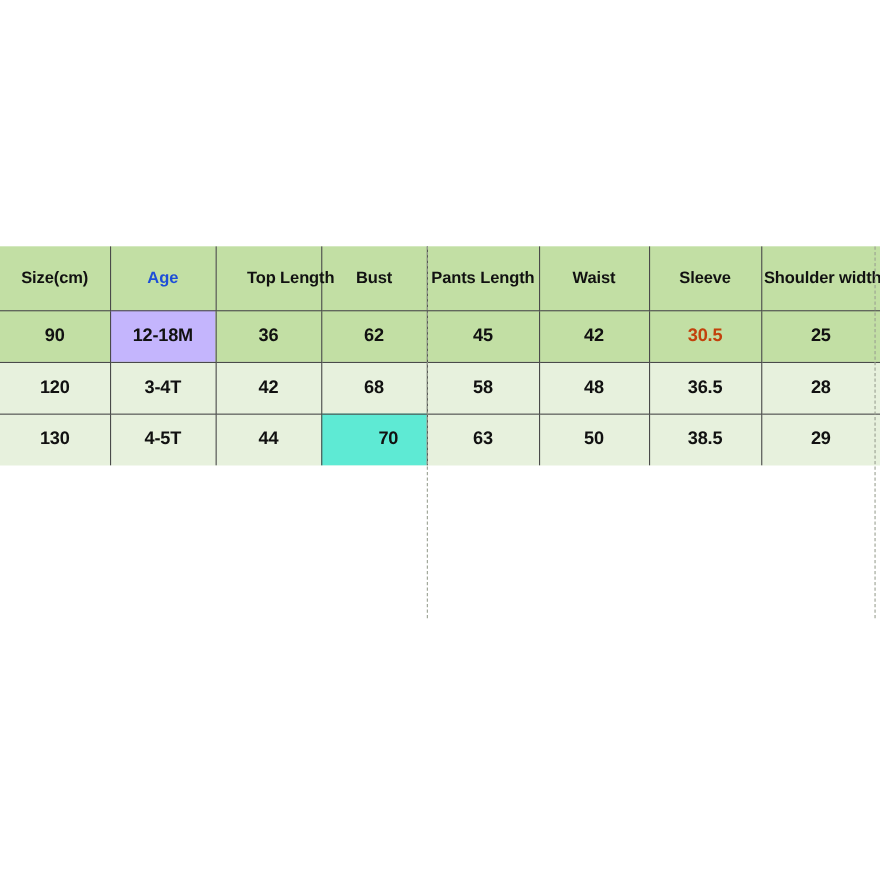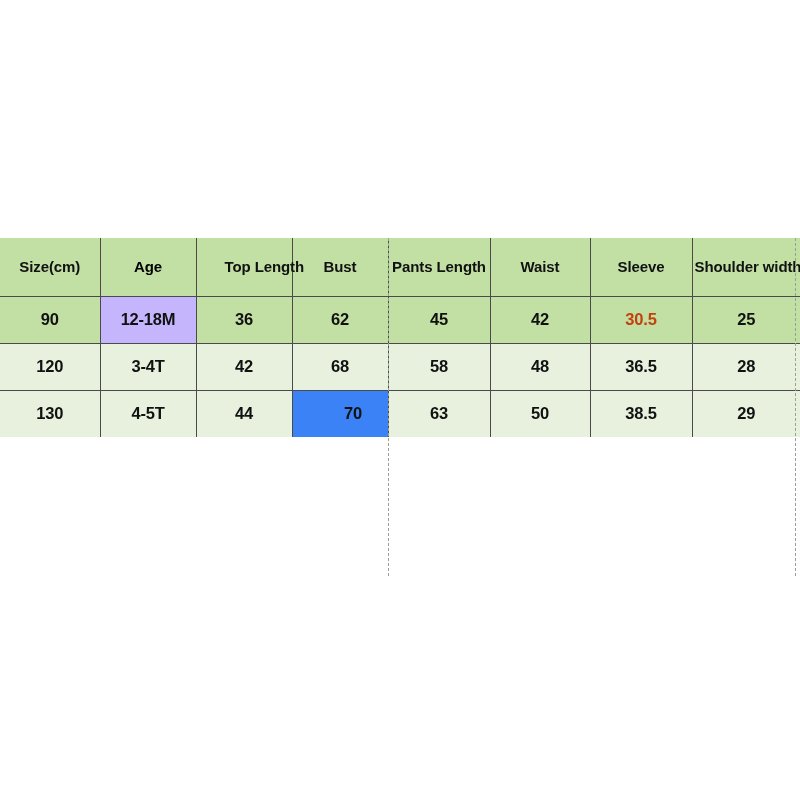--- a/index.html
+++ b/index.html
@@ -13,21 +13,21 @@
     background: #ffffff;
     font-family: "Liberation Sans", sans-serif;
     overflow: hidden;
     position: relative;
   }
 
   
   #size-chart-wrap {
     position: absolute;
     left: 0;
-    top: 238px;
+    top: 224px;
     width: 800px;
     height: 338px;
   }
 
   table.size-chart {
     width: 800px;
     border-collapse: collapse;
     table-layout: fixed;
     background: #e7f1dd;
   }
@@ -95,21 +95,21 @@
 </style>
 </head>
 <body style="background: rgb(255, 255, 255);">
 
 <div id="size-chart-wrap">
 
   <table class="size-chart">
     <thead>
       <tr>
         <th class="col-0" style="background: rgb(194, 223, 164); color: rgb(17, 17, 17);">Size(cm)</th>
-        <th class="col-1" style="background: rgb(194, 223, 164); color: #000000; margin-left: 12px;">Age</th>
+        <th class="col-1" style="background: rgb(194, 223, 164); color: #1d4ed8; margin-left: 12px;">Age</th>
         <th class="col-2" style="background: rgb(194, 223, 164); color: rgb(17, 17, 17); padding-left: 28px;">Top Length</th>
         <th class="col-3" style="background: rgb(194, 223, 164); color: rgb(17, 17, 17);">Bust</th>
         <th class="col-4" style="background: rgb(194, 223, 164); color: rgb(17, 17, 17);">Pants Length</th>
         <th class="col-5" style="background: rgb(194, 223, 164); color: rgb(17, 17, 17);">Waist</th>
         <th class="col-6" style="background: rgb(194, 223, 164); color: rgb(17, 17, 17);">Sleeve</th>
         <th class="col-7" style="background: rgb(194, 223, 164); color: rgb(17, 17, 17);">Shoulder width</th>
       </tr>
     </thead>
 
     <tbody>
@@ -130,21 +130,21 @@
         <td class="col-3" style="background: rgb(231, 241, 221); color: rgb(17, 17, 17);">68</td>
         <td class="col-4" style="background: rgb(231, 241, 221); color: rgb(17, 17, 17); margin-left: 28px;">58</td>
         <td class="col-5" style="background: rgb(231, 241, 221); color: rgb(17, 17, 17);">48</td>
         <td class="col-6" style="background: rgb(231, 241, 221); color: rgb(17, 17, 17);">36.5</td>
         <td class="col-7" style="background: rgb(231, 241, 221); color: rgb(17, 17, 17);">28</td>
       </tr>
       <tr class="row-light">
         <td class="col-0" style="background: rgb(231, 241, 221); color: rgb(17, 17, 17);">130</td>
         <td class="col-1" style="background: rgb(231, 241, 221); color: rgb(17, 17, 17);">4-5T</td>
         <td class="col-2" style="background: rgb(231, 241, 221); color: rgb(17, 17, 17);">44</td>
-        <td class="col-3" style="background: #3b82f6; color: rgb(17, 17, 17); padding-left: 28px;">70</td>
+        <td class="col-3" style="background: #5eead4; color: rgb(17, 17, 17); padding-left: 28px;">70</td>
         <td class="col-4" style="background: rgb(231, 241, 221); color: rgb(17, 17, 17);">63</td>
         <td class="col-5" style="background: rgb(231, 241, 221); color: rgb(17, 17, 17);">50</td>
         <td class="col-6" style="background: rgb(231, 241, 221); color: rgb(17, 17, 17);">38.5</td>
         <td class="col-7" style="background: rgb(231, 241, 221); color: rgb(17, 17, 17);">29</td>
       </tr>
     </tbody>
   </table>
 
   <div class="dash-guide" id="dash-guide-mid" style="border-left-color: rgb(154, 160, 146);"></div>
   <div class="dash-guide" id="dash-guide-right" style="border-left-color: rgb(154, 160, 146);"></div>

